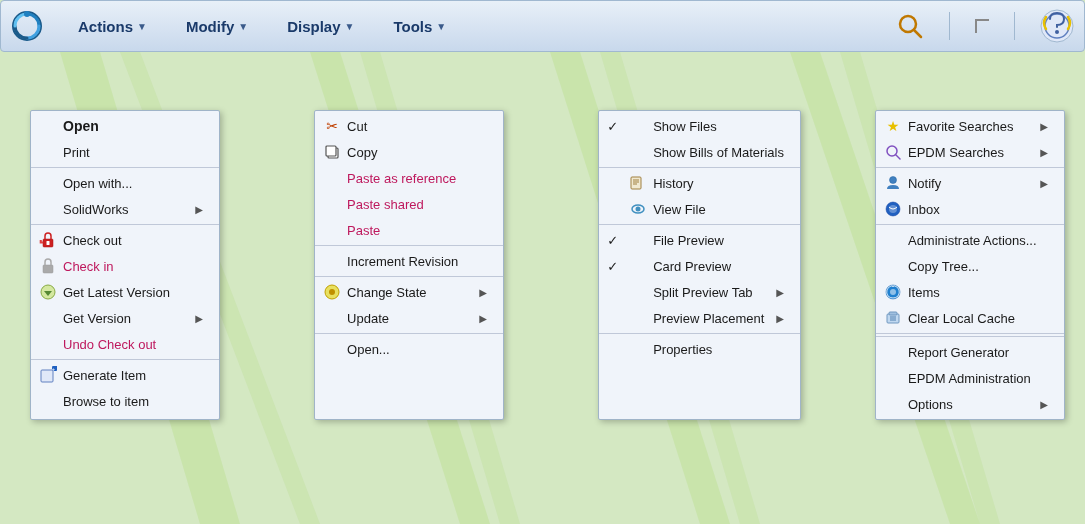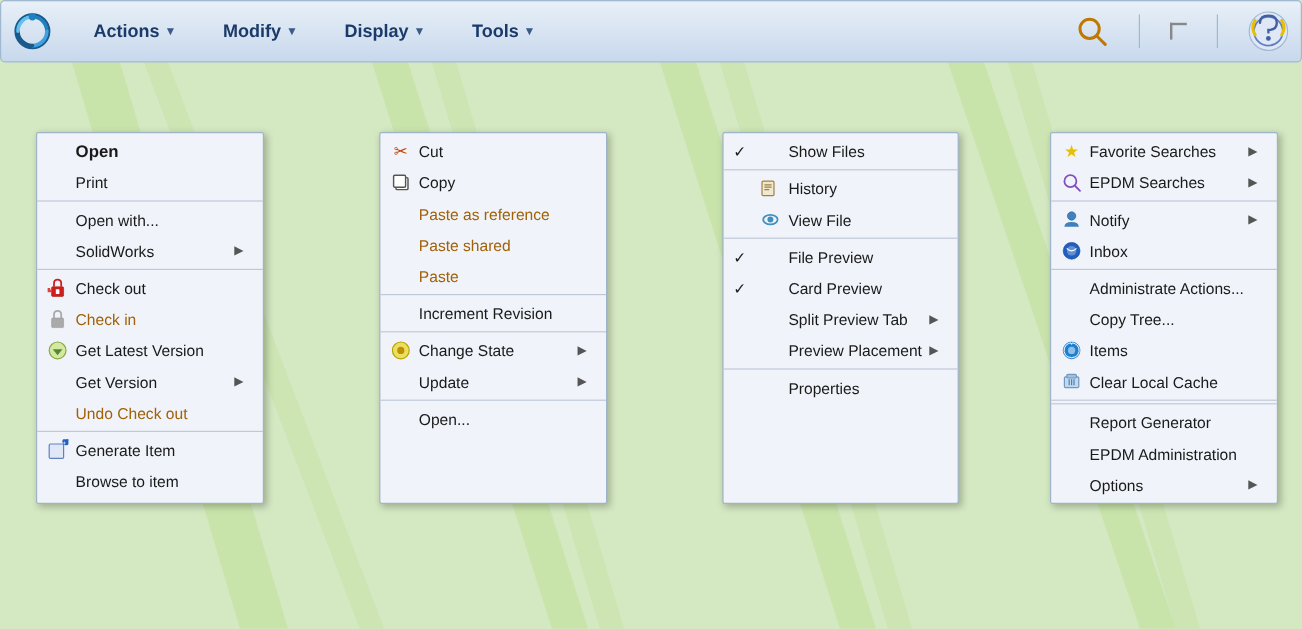--- a/index.html
+++ b/index.html
@@ -100,21 +100,21 @@
       display: flex;
       align-items: center;
       padding: 4px 16px 4px 8px;
       cursor: pointer;
       white-space: nowrap;
       color: #1a1a1a;
       gap: 6px;
       min-height: 24px;
     }
     .menu-item.bold { font-weight: 700; font-size: 14px; }
-    .menu-item.disabled { color: #a16207; cursor: default; }
+    .menu-item.disabled { color: #be185d; cursor: default; }
 
     .menu-separator {
       height: 1px;
       background: #c0c8d8;
       margin: 2px 0;
     }
 
     .menu-icon {
       width: 18px;
       height: 18px;
@@ -352,20 +352,25 @@
       <span class="menu-label">Open...</span>
     </div>
   </div>
 
   <div class="ctx-menu" style="margin-left:60px;">
     <div class="menu-item">
       <span class="check-col" style="color:#1a1a1a;font-size:13px;">✓</span>
       <span class="menu-icon"></span>
       <span class="menu-label">Show Files</span>
     </div>
+    <div class="menu-item">
+      <span class="check-col"></span>
+      <span class="menu-icon"></span>
+      <span class="menu-label">Show Bills of Materials</span>
+    </div>
     <div class="menu-separator"></div>
     <div class="menu-item">
       <span class="check-col"></span>
       <span class="menu-icon">
         <svg width="16" height="16" viewBox="0 0 16 16">
           <rect x="1" y="2" width="10" height="12" rx="1" fill="#f0e8d0" stroke="#a08040" stroke-width="1"></rect>
           <line x1="3" y1="5" x2="9" y2="5" stroke="#a08040" stroke-width="1"></line>
           <line x1="3" y1="7" x2="9" y2="7" stroke="#a08040" stroke-width="1"></line>
           <line x1="3" y1="9" x2="7" y2="9" stroke="#a08040" stroke-width="1"></line>
         </svg>

